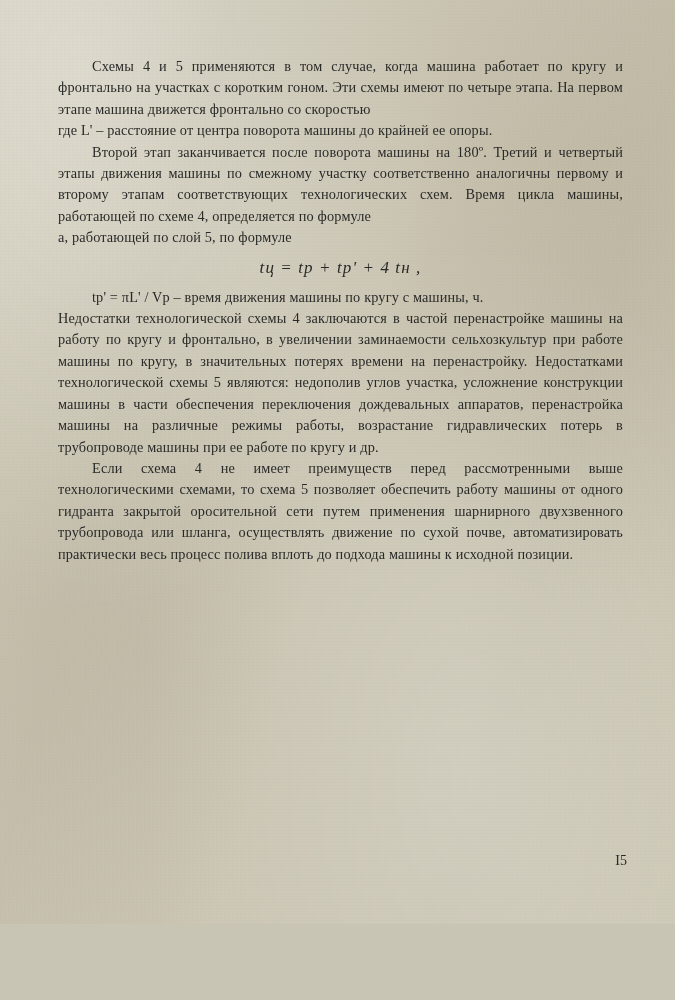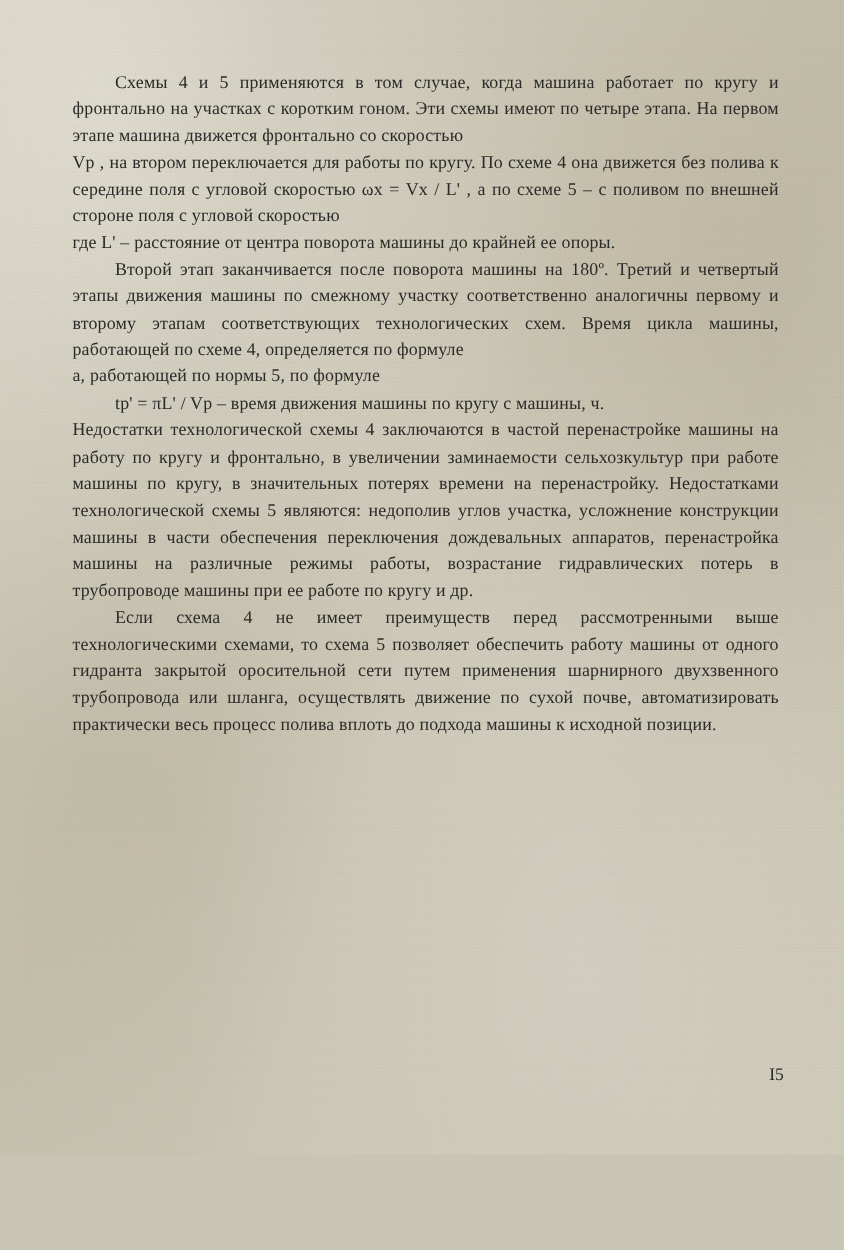--- a/index.html
+++ b/index.html
@@ -85,30 +85,32 @@
 </head>
 <body>
 
 <div class="page">
   <div class="grain"></div>
 
   <div class="content">
 
     <p class="para indent">Схемы 4 и 5 применяются в том случае, когда машина работает по кругу и фронтально на участках с коротким гоном. Эти схемы имеют по четыре этапа. На первом этапе машина движется фронтально со скоростью</p>
 
-    <p class="para">Vр , на втором переключается для работы по кругу. По схеме 4 она движется без полива к середине поля с угловой скоростью ωх = Vх / L' , а по схеме 5 – с поливом по внешней стороне поля с угловой скоростью</p>
 
 
     <p class="para">где L' – расстояние от центра поворота машины до крайней ее опоры.</p>
 
     <p class="para indent">Второй этап заканчивается после поворота машины на 180º. Третий и четвертый этапы движения машины по смежному участку соответственно аналогичны первому и второму этапам соответствующих технологических схем. Время цикла машины, работающей по схеме 4, определяется по формуле</p>
 
 
-    <p class="para">а, работающей по нормы 5, по формуле</p>
+    <p class="para">а, работающей по слой 5, по формуле</p>
 
+    <div class="formula">
+      <span class="expr">tц = tр + tр' + 4 tн ,</span>
+    </div>
 
 
     <p class="para" style="text-indent:34px">tр' = πL' / Vр – время движения машины по кругу с машины, ч.</p>
 
     <p class="para">Недостатки технологической схемы 4 заключаются в частой перенастройке машины на работу по кругу и фронтально, в увеличении заминаемости сельхозкультур при работе машины по кругу, в значительных потерях времени на перенастройку. Недостатками технологической схемы 5 являются: недополив углов участка, усложнение конструкции машины в части обеспечения переключения дождевальных аппаратов, перенастройка машины на различные режимы работы, возрастание гидравлических потерь в трубопроводе машины при ее работе по кругу и др.</p>
 
     <p class="para indent">Если схема 4 не имеет преимуществ перед рассмотренными выше технологическими схемами, то схема 5 позволяет обеспечить работу машины от одного гидранта закрытой оросительной сети путем применения шарнирного двухзвенного трубопровода или шланга, осуществлять движение по сухой почве, автоматизировать практически весь процесс полива вплоть до подхода машины к исходной позиции.</p>
 
 
   </div>

